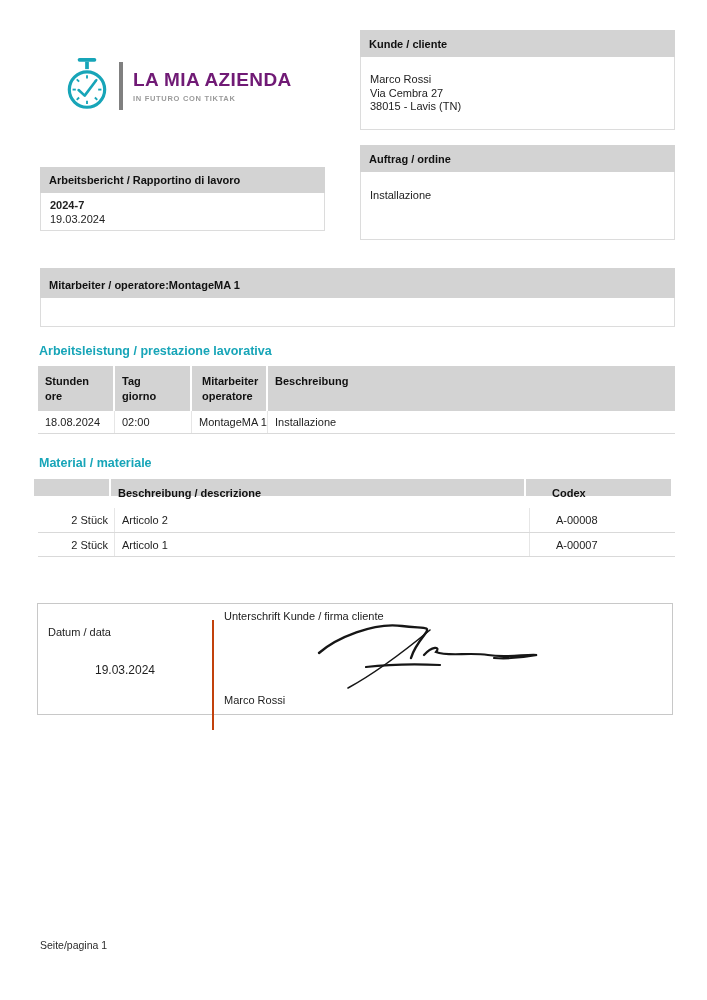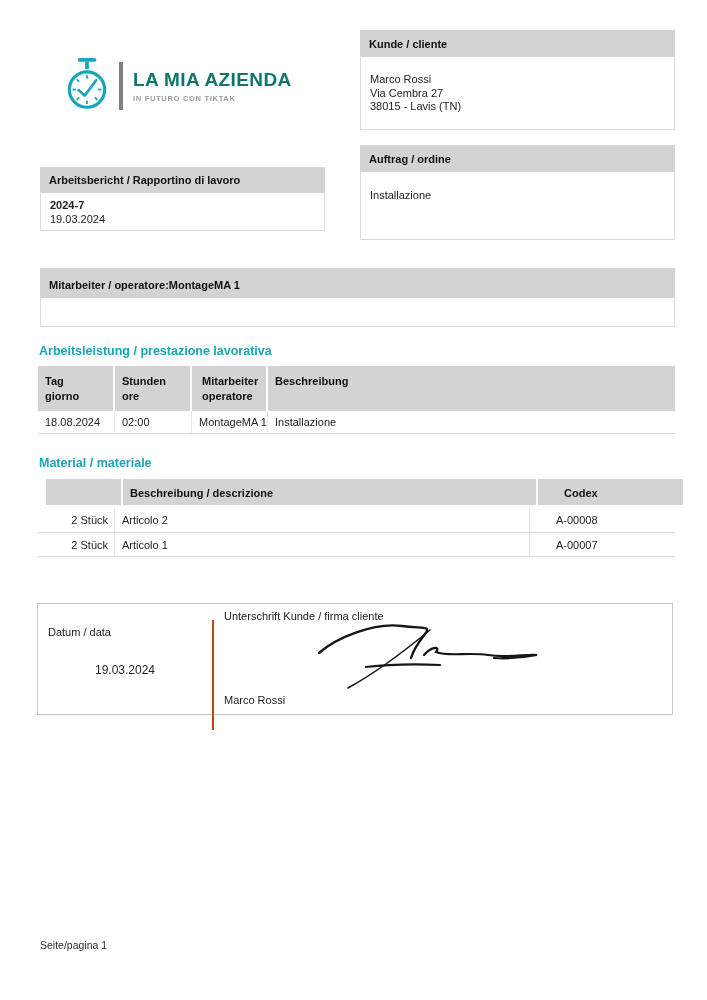--- a/index.html
+++ b/index.html
@@ -12,21 +12,21 @@
   .bar{
     background:#d3d3d3; font-weight:bold; font-size:11px; color:#111;
     display:flex; align-items:center; padding-left:9px; box-sizing:border-box;
   }
   
   .boxbody{
     background:#fff; border:1px solid #dcdcdc; border-top:none;
     box-sizing:border-box; font-size:11px; color:#222;
   }
   
-  .logo-title{font-size:19px; font-weight:bold; color:#0f766e; letter-spacing:.4px; white-space:nowrap;}
+  .logo-title{font-size:19px; font-weight:bold; color:#701a75; letter-spacing:.4px; white-space:nowrap;}
   .logo-sub{font-size:7.5px; font-weight:bold; color:#9a9a9a; letter-spacing:.7px; margin-top:3px; white-space:nowrap;}
   .logo-bar{width:4px; height:48px; background:#808080;}
   
   .section-title{font-size:12.5px; font-weight:bold; color:#17A5B8; white-space:nowrap;}
   
   .thead{display:flex; gap:2px;}
   .thead .hc{
     background:#d3d3d3; font-size:11px; font-weight:bold; color:#111;
     line-height:15px; padding:8px 0 0 7px; box-sizing:border-box;
   }
@@ -100,45 +100,45 @@
   <div class="abs bar" style="left:40px; top:268px; width:635px; height:34px;">
     <span>Mitarbeiter / operatore:</span>
       <span>MontageMA 1</span>
   </div>
   <div class="abs boxbody" style="left:40px; top:298px; width:635px; height:29px;"></div>
 
   <div class="abs section-title" style="left:39px; top:344px;">Arbeitsleistung / prestazione lavorativa</div>
 
   <div class="abs thead" style="left:38px; top:366px; width:637px; height:45px;">
     <div class="hc" style="width:75px;">
+      <div>Stunden</div>
+      <div>ore</div>
+    </div>
+    <div class="hc" style="width:75px;">
       <div>Tag</div>
       <div>giorno</div>
-    </div>
-    <div class="hc" style="width:75px;">
-      <div>Stunden</div>
-      <div>ore</div>
     </div>
     <div class="hc" style="width:74px;padding-left:10px;">
       <div>Mitarbeiter</div>
       <div>operatore</div>
     </div>
     <div class="hc" style="flex:1;">
       <div>Beschreibung</div>
     </div>
   </div>
   <div class="abs trow" style="left:38px; top:411px; width:637px; height:23px;">
     <div class="tc" style="width:77px;">18.08.2024</div>
     <div class="tc" style="width:77px;">02:00</div>
     <div class="tc" style="width:76px;">MontageMA 1</div>
     <div class="tc" style="flex:1;">Installazione</div>
   </div>
 
   <div class="abs section-title" style="left:39px; top:456px;">Material / materiale</div>
 
-  <div class="abs thead" style="left:46px; top:479px; width:637px; height:26px;">
+  <div class="abs thead" style="left:34px; top:479px; width:637px; height:17px;">
     <div class="hc" style="width:75px;"></div>
     <div class="hc" style="width:413px; padding-top:7px;">Beschreibung / descrizione</div>
     <div class="hc" style="flex:1; padding-left:26px; padding-top:7px;">Codex</div>
   </div>
   <div class="abs trow" style="left:38px; top:508px; width:637px; height:25px;">
     <div class="tc qty" style="width:77px;">2 Stück</div>
     <div class="tc" style="width:415px;">Articolo 2</div>
     <div class="tc" style="flex:1; padding-left:26px;">A-00008</div>
   </div>
   <div class="abs trow" style="left:38px; top:533px; width:637px; height:24px;">

